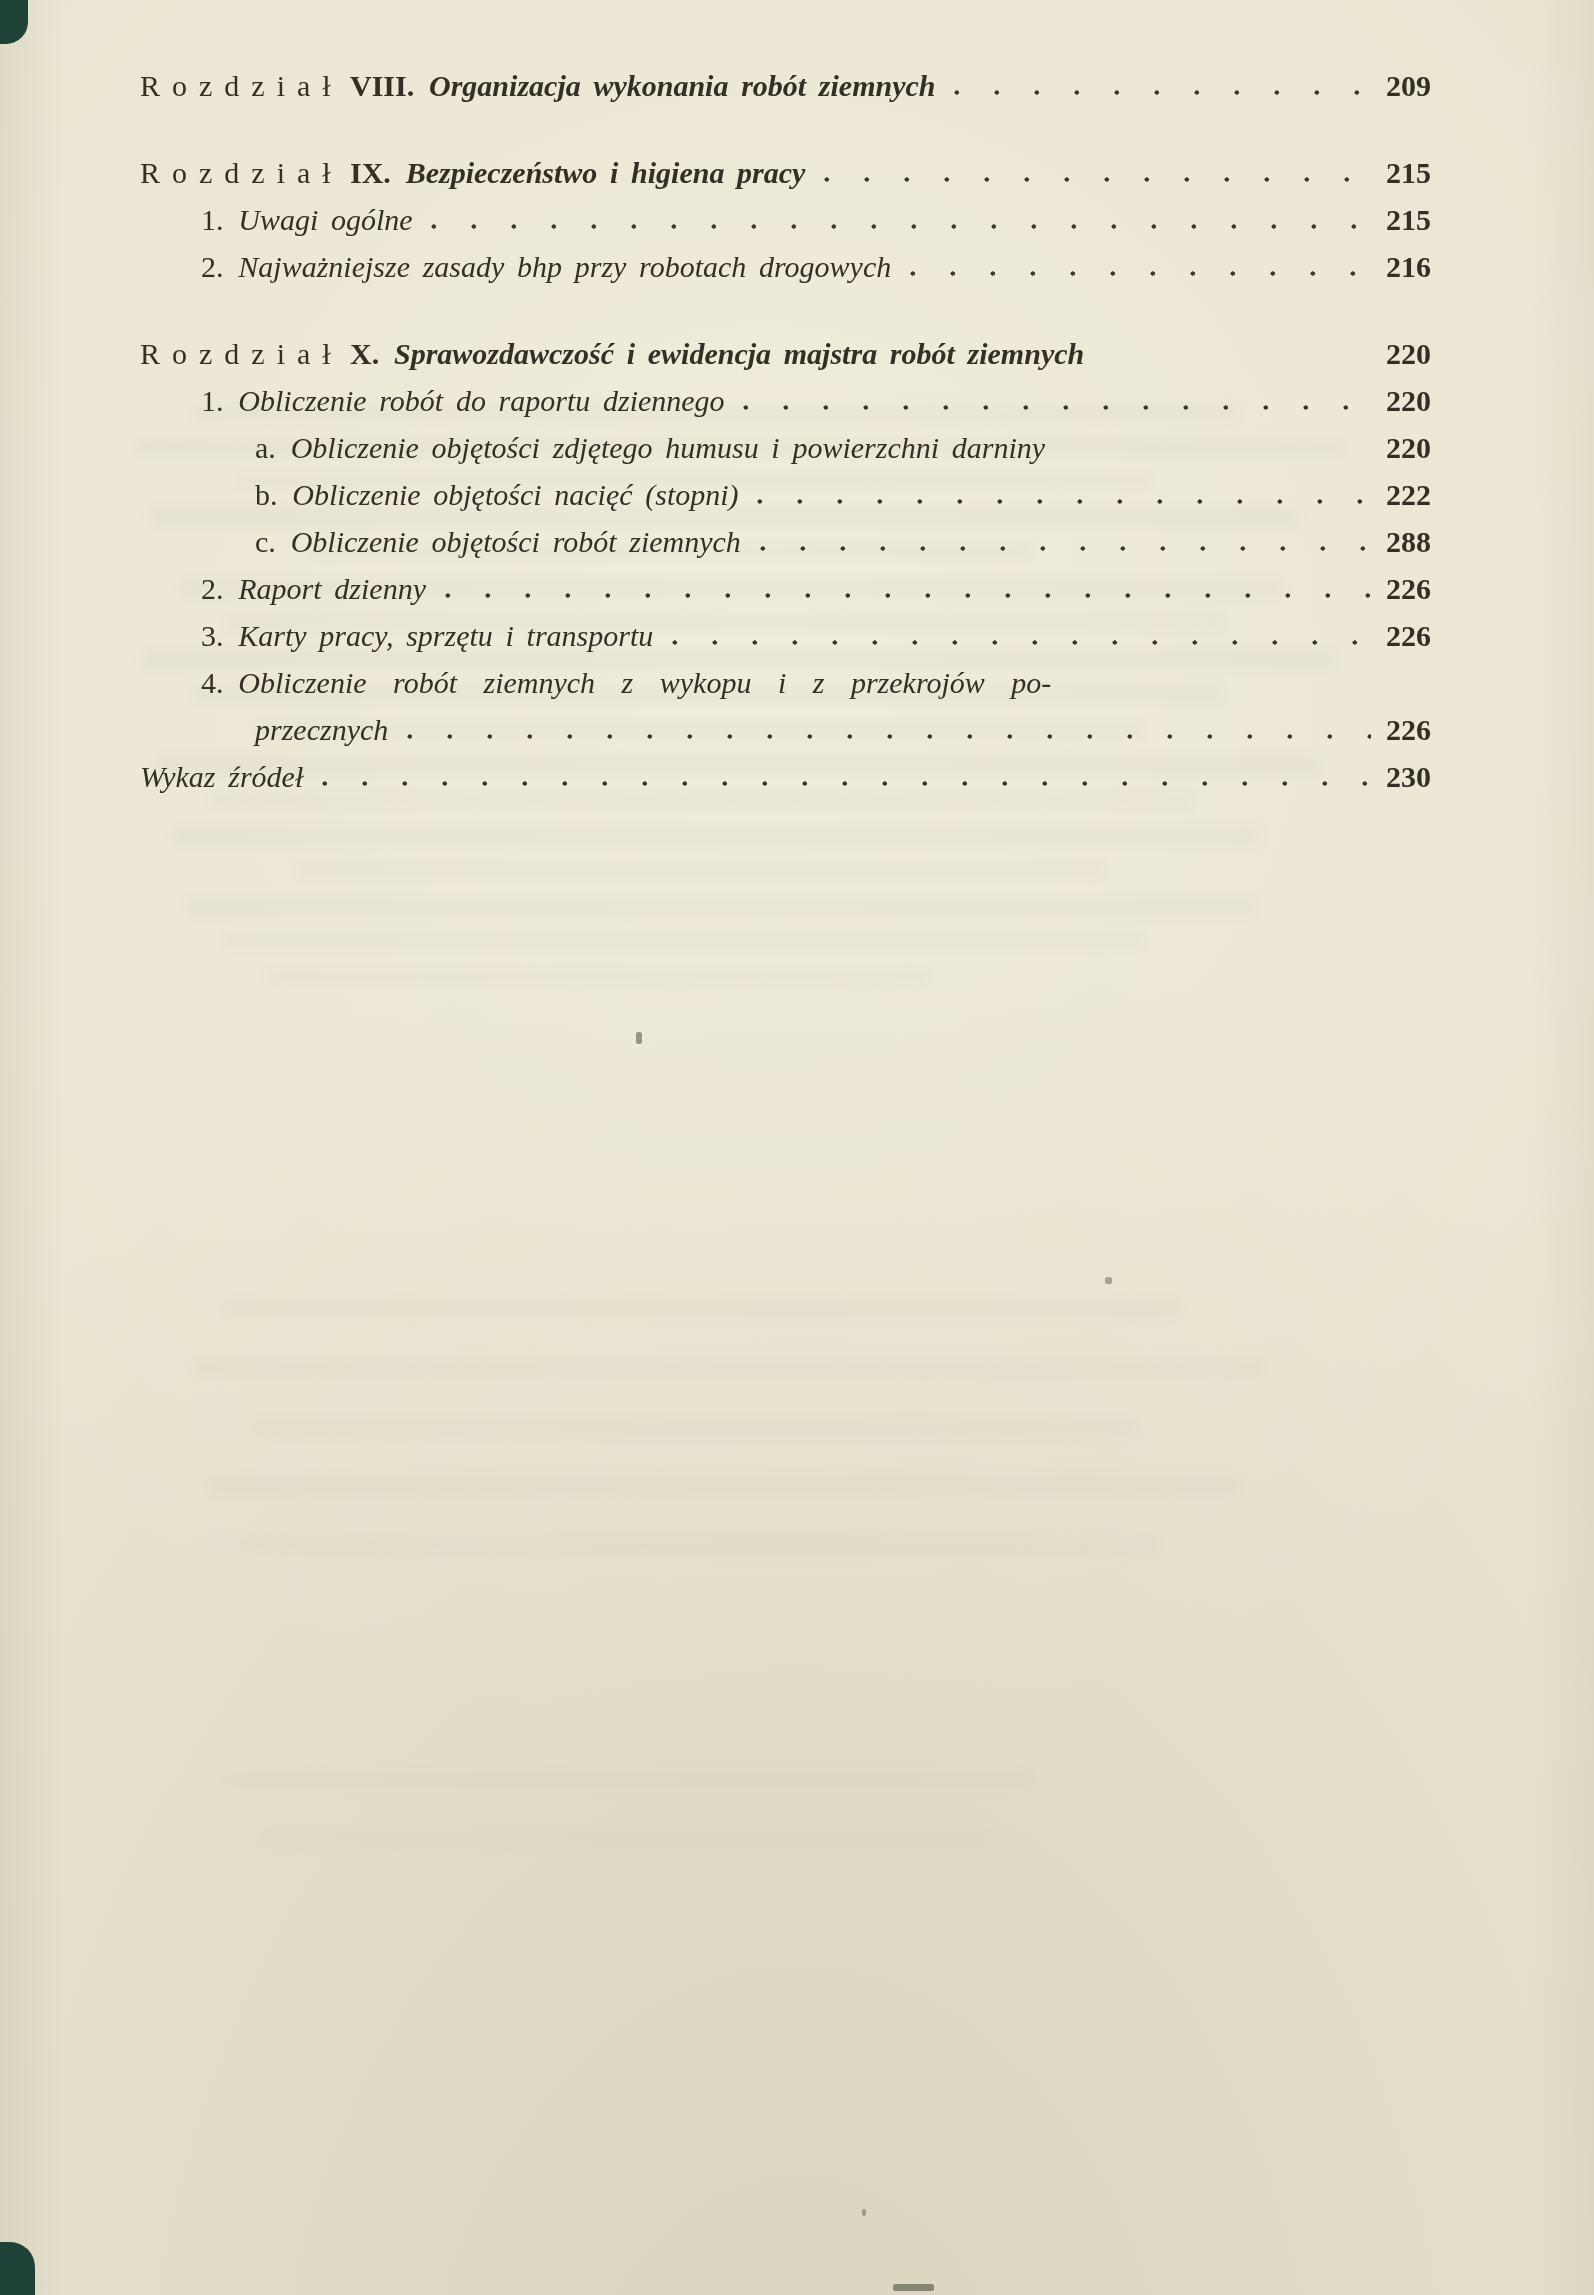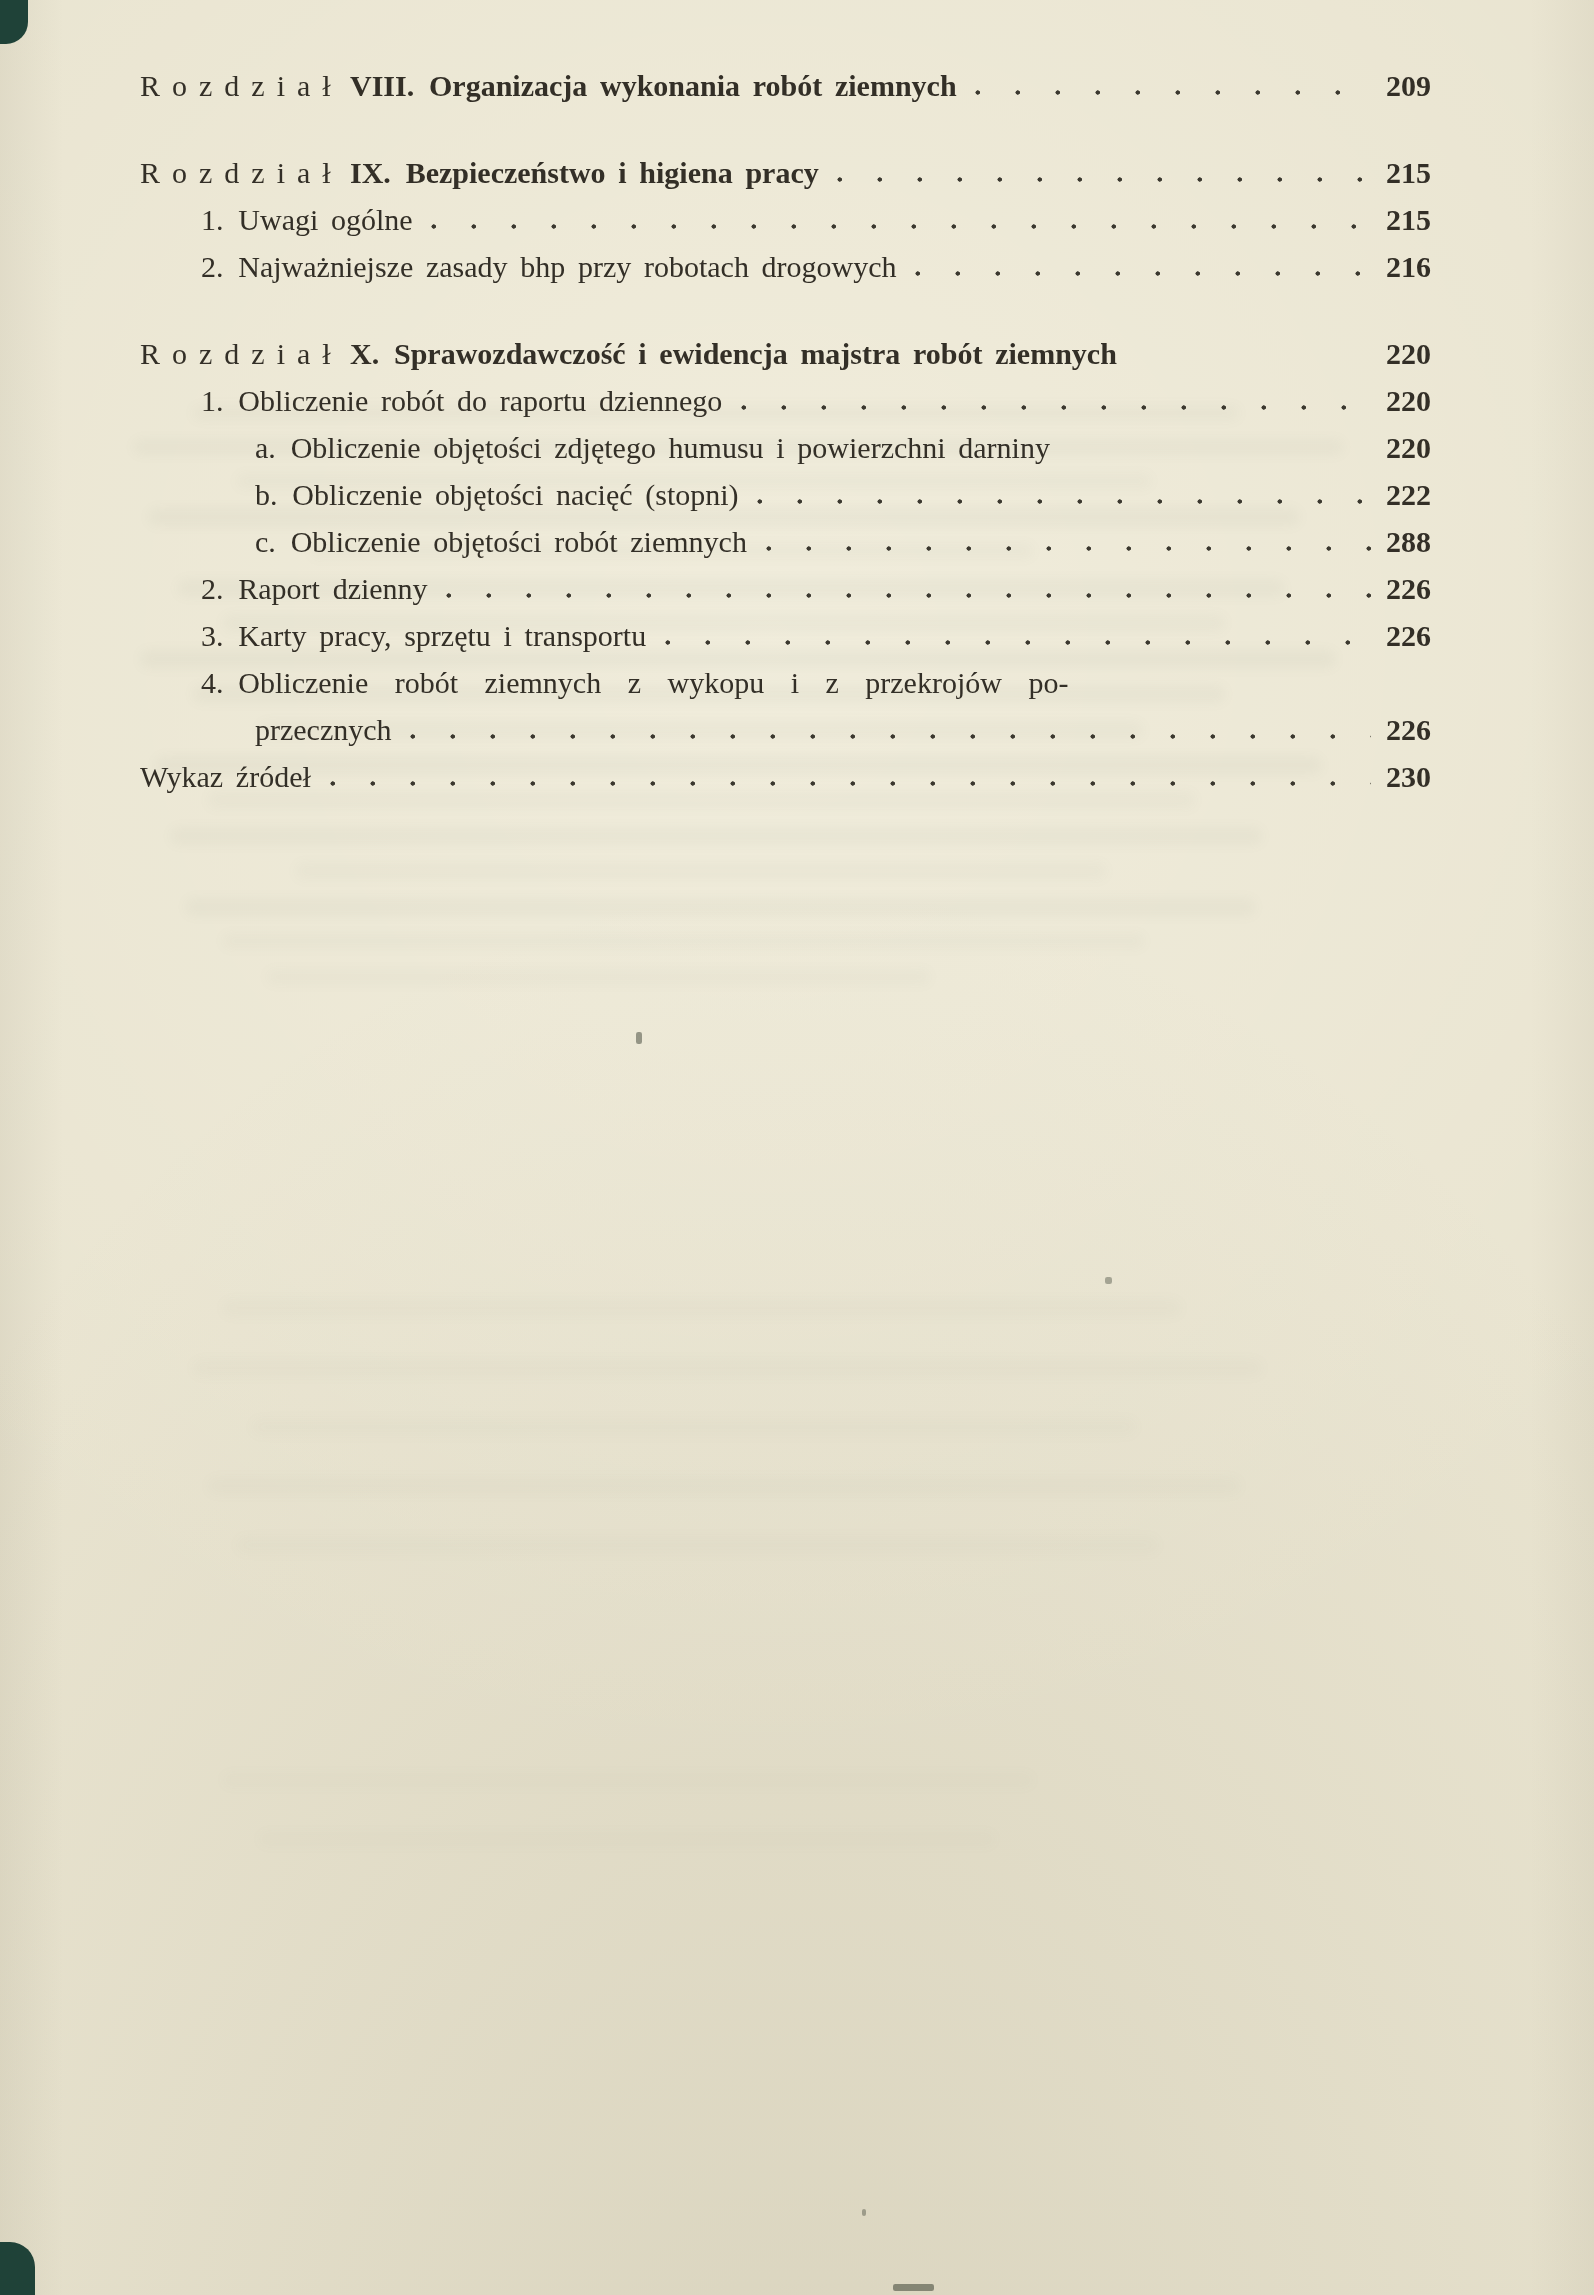--- a/index.html
+++ b/index.html
@@ -39,21 +39,21 @@
   .row{
     display:flex;align-items:baseline;height:47px;white-space:nowrap;
   }
   .row.chapter{margin-top:40px;}
   .row.chapter:first-child{margin-top:0;}
   .row.item{padding-left:61px;}
   .row.sub,.row.cont{padding-left:115px;}
   .prefix{letter-spacing:0.40em;margin-right:7.4px;}
   .num{font-weight:bold;margin-right:14.8px;text-align:right;}
   .row.item .num,.row.sub .num{font-weight:normal;}
-  .title{word-spacing:5.2px;}
+  .title{word-spacing:5.2px;font-style:italic;}
   .title.bold{font-weight:bold;}
   .row.justify .title{word-spacing:19px;text-align:center;}
   .leader{
     flex:1 1 auto;height:7.4px;align-self:baseline;
     margin:0 14.8px 0 17.7px;min-width:0;overflow:hidden;
     background-image:radial-gradient(circle at 3.7px 3.7px, #3b382f 2px, rgba(0,0,0,0) 2.5px);
     background-size:40px 7.4px;background-repeat:repeat-x;background-position:left bottom;
   }
   .leader.none{background:none;}
   .page-num{flex:0 0 71px;text-align:left;font-weight:bold;}

